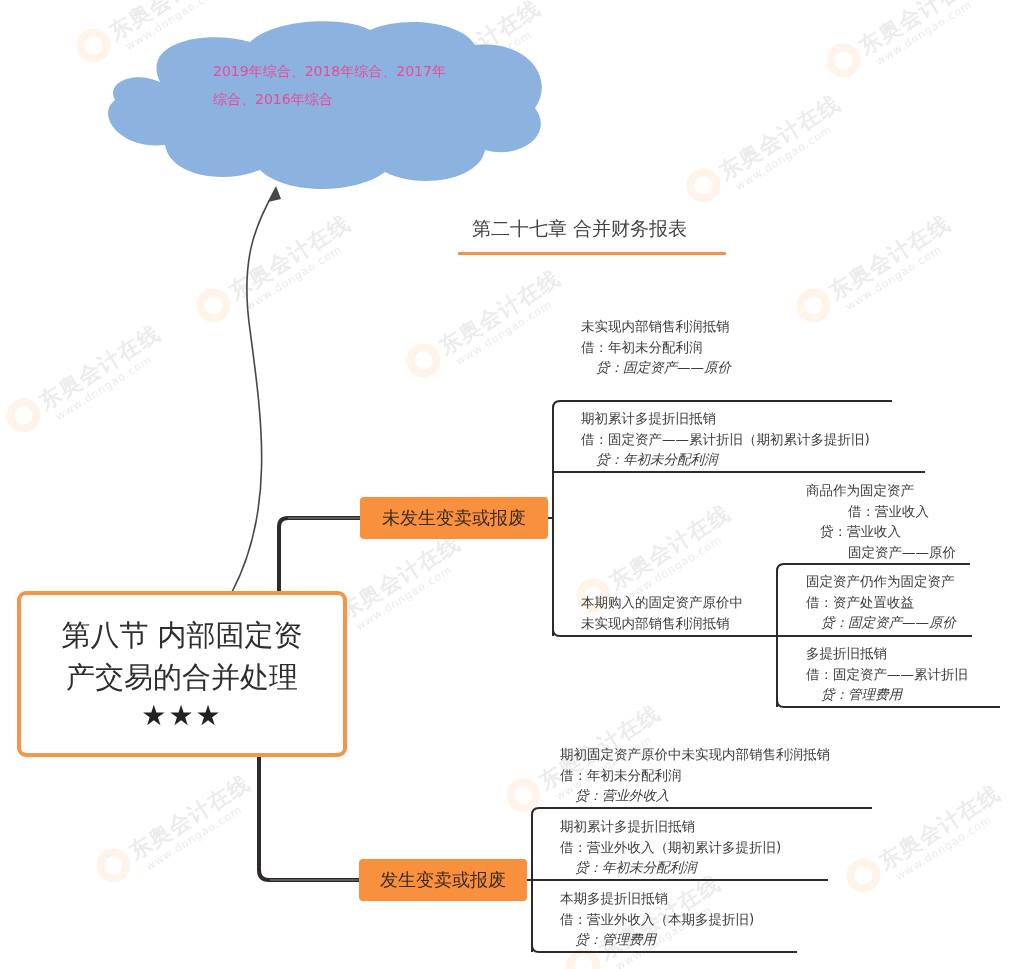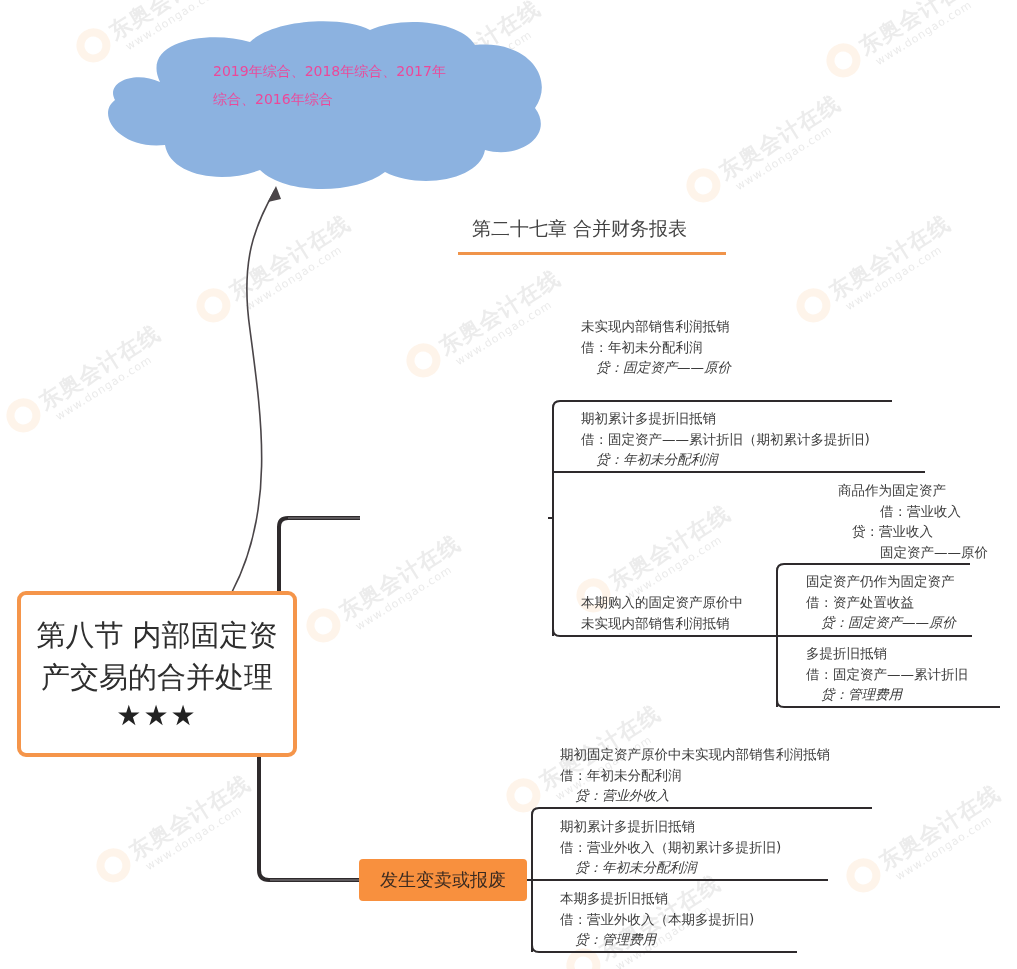--- a/index.html
+++ b/index.html
@@ -87,21 +87,21 @@
       position: absolute;
       left: 458px; top: 252px;
       width: 268px; height: 3px;
       background: #f0944a;
       z-index: 3;
     }
 
     .root-node {
       position: absolute;
       left: 17px; top: 591px;
-      width: 280px; height: 166px;
+      width: 330px; height: 166px;
       border: 4px solid #f5954a;
       border-radius: 9px;
       background: #ffffff;
       box-sizing: border-box;
       z-index: 3;
       display: flex;
       flex-direction: column;
       align-items: center;
       justify-content: center;
       text-align: center;
@@ -208,40 +208,41 @@
     <path d="M 532 952 L 532 815 Q 532 808 539 808 L 872 808" fill="none" stroke="#2e2a2c" stroke-width="2"></path>
     <line x1="532" y1="880" x2="828" y2="880" stroke="#2e2a2c" stroke-width="2"></line>
     <path d="M 532 945 Q 532 952 539 952 L 797 952" fill="none" stroke="#2e2a2c" stroke-width="2"></path>
   </svg>
 
   <div class="root-node">
     <div class="root-title">第八节 内部固定资产交易的合并处理</div>
     <div class="root-stars">★★★</div>
   </div>
 
+  <div class="branch-node branch-a">未发生变卖或报废</div>
   <div class="branch-node branch-b">发生变卖或报废</div>
 
   <div class="leaf" style="left:581px; top:316px;">
     <span class="ln">未实现内部销售利润抵销</span>
     <span class="ln">借：年初未分配利润</span>
     <span class="ln i1">贷：固定资产——原价</span>
   </div>
 
   <div class="leaf" style="left:581px; top:408px;">
     <span class="ln">期初累计多提折旧抵销</span>
     <span class="ln">借：固定资产——累计折旧（期初累计多提折旧)</span>
     <span class="ln i1">贷：年初未分配利润</span>
   </div>
 
   <div class="leaf" style="left:581px; top:592px;">
     <span class="ln">本期购入的固定资产原价中</span>
     <span class="ln">未实现内部销售利润抵销</span>
   </div>
 
-  <div class="leaf" style="left:806px; top:480px;margin-left:32px;">
+  <div class="leaf" style="left:806px; top:480px;">
     <span class="ln">商品作为固定资产</span>
     <span class="ln i2">借：营业收入</span>
     <span class="ln" style="padding-left:14px;">贷：营业收入</span>
     <span class="ln i2">固定资产——原价</span>
   </div>
 
   <div class="leaf" style="left:806px; top:571px;">
     <span class="ln">固定资产仍作为固定资产</span>
     <span class="ln">借：资产处置收益</span>
     <span class="ln i1">贷：固定资产——原价</span>

